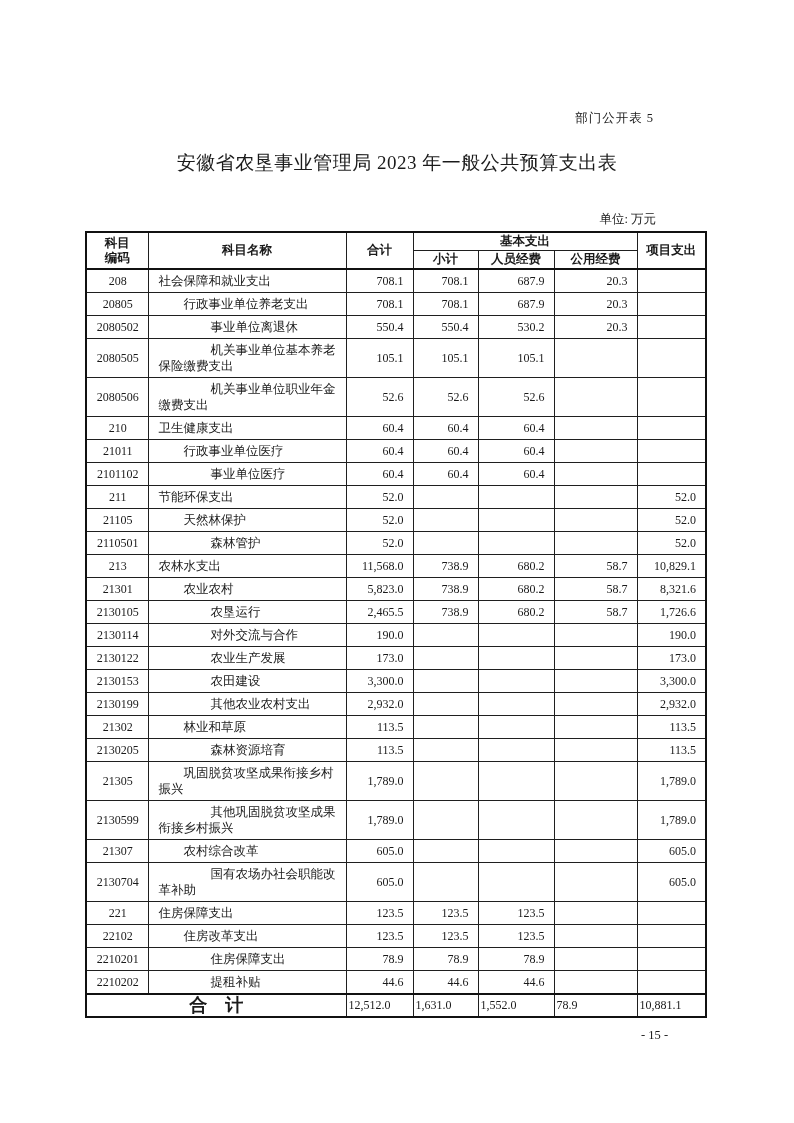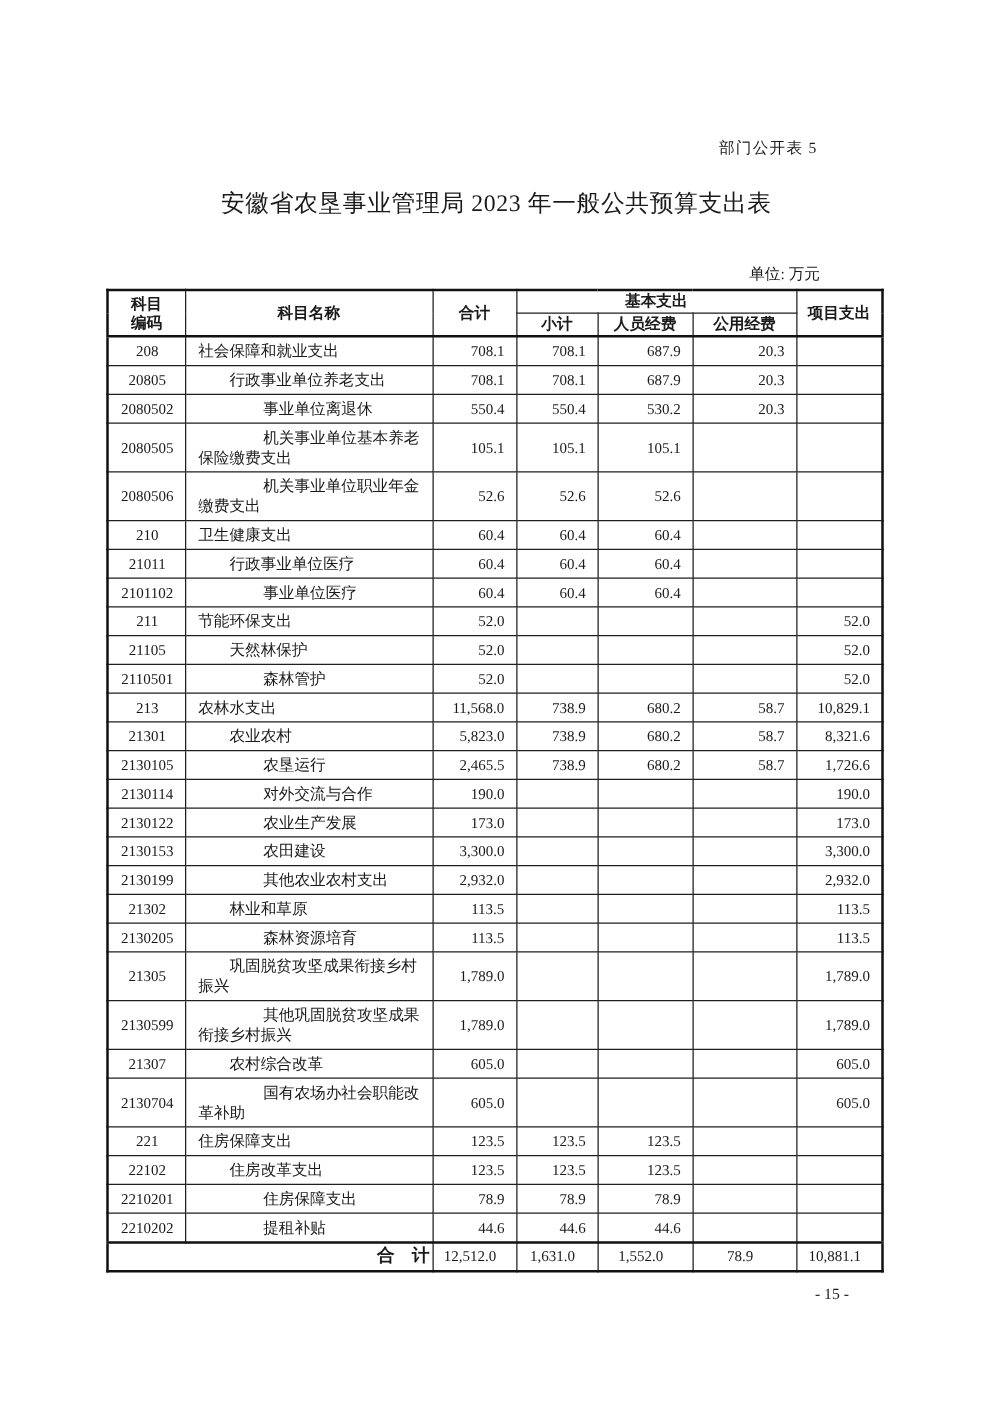--- a/index.html
+++ b/index.html
@@ -48,27 +48,26 @@
   .budget td.name { padding-left:10px; padding-right:3px; text-align:left; }
   .budget td.num  { text-align:right; padding-right:9px; font-size:12px; }
   .indent-0 { text-indent:0; }
   .indent-1 { text-indent:25px;margin-left:20px; }
   .indent-2 { text-indent:52px; }
   .budget tfoot { border-top:2px solid #111111; }
   .budget tfoot td {
     line-height:15px; padding:3px 2px; vertical-align:middle;
   }
   .budget tfoot td.footer-label {
-    text-align:right; font-weight:bold; font-size:14px;
-  }
-  .budget tfoot td.num { text-align:center; padding-right:9px; font-size:12px; }
+    text-align:center; font-weight:bold; font-size:18px;
+  }
+  .budget tfoot td.num { text-align:left; padding-right:9px; font-size:12px; }
   .page-number {
     position:absolute; top:1028px; left:641px;
     font-size:12.5px;
-    margin-left:11px;
   }
 </style>
 </head>
 <body>
 
 <div class="doc-label">部门公开表 5</div>
 
 <div class="title">安徽省农垦事业管理局 2023 年一般公共预算支出表</div>
 
 <div class="unit-label">单位: 万元</div>

